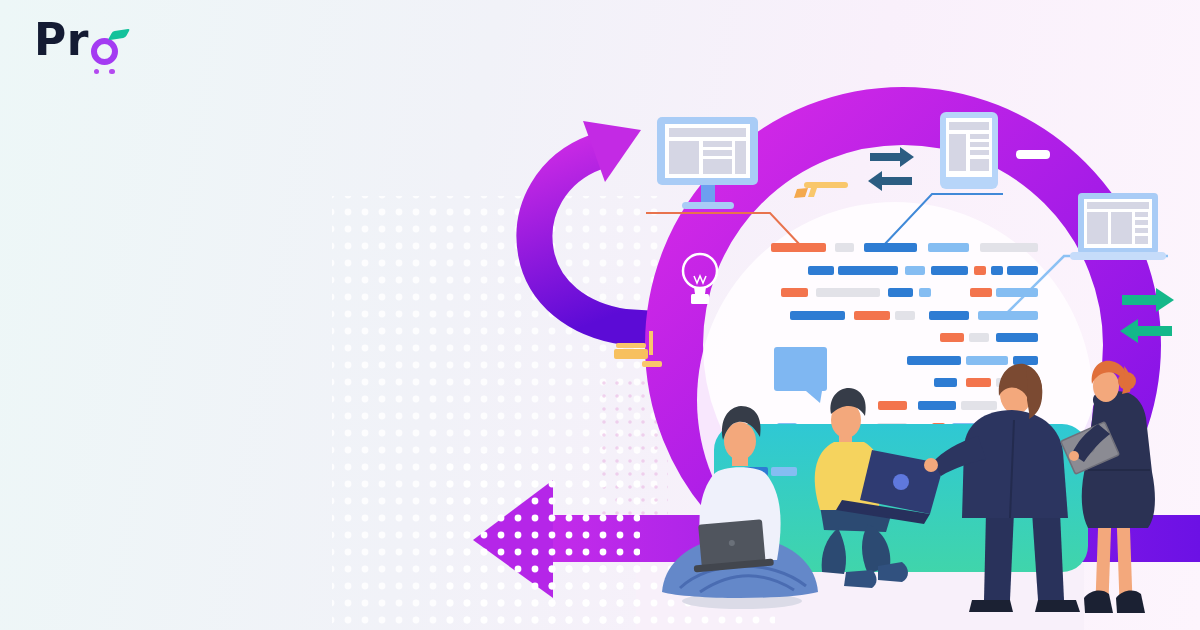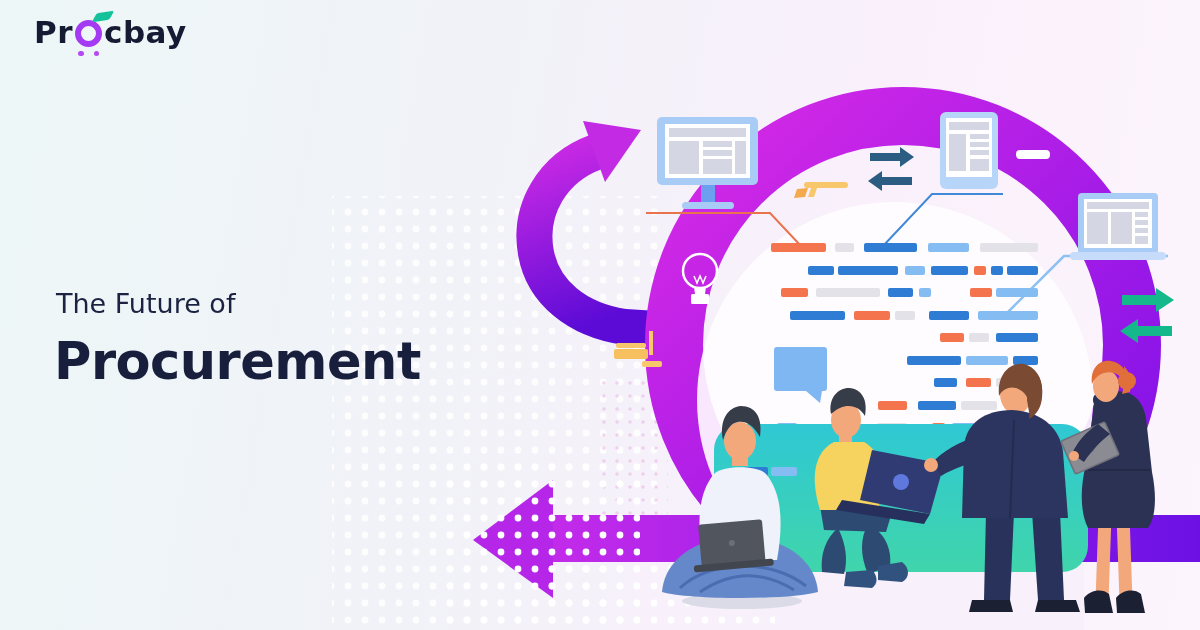--- a/index.html
+++ b/index.html
@@ -3,22 +3,22 @@
 <meta charset="utf-8">
 <style>
   html,body{margin:0;padding:0;background:#ddd;}
   .stage{
     position:relative;width:1200px;height:630px;overflow:hidden;
     background:linear-gradient(100deg,#edf7f7 0%,#f1f2f8 38%,#f9f0fb 68%,#fdf5fd 100%);
     font-family:"DejaVu Sans","Liberation Sans",sans-serif;
   }
   .stage svg{position:absolute;left:0;top:0;}
   
-  .logo{position:absolute;left:34px;top:14px;font-size:31px;font-weight:800;
-        color:#141b33;letter-spacing:.5px;display:flex;align-items:flex-start;}
+  .logo{position:absolute;left:34px;top:14px;font-size:44px;font-weight:800;
+        color:#141b33;letter-spacing:.5px;display:flex;align-items:flex-end;}
   .cart-o{position:relative;display:inline-block;width:27px;height:27px;margin:6px 2px 0 2px;}
   .cart-o .ring{position:absolute;left:0;top:0;width:27px;height:27px;box-sizing:border-box;
         border:6.5px solid #a43bf2;border-radius:50%;}
   .cart-o .accent{position:absolute;width:16px;height:9px;top:-8px;right:-9px;
         background:#13c29b;transform:skewX(-35deg) rotate(-10deg);border-radius:2px;}
   .cart-o .wheel{position:absolute;width:5.5px;height:5.5px;border-radius:50%;background:#b44af0;bottom:-9px;}
   .cart-o .wheel.w1{left:3px}.cart-o .wheel.w2{right:3px}
   
   .kicker{position:absolute;left:56px;top:288px;font-size:27px;font-weight:500;color:#1c2342;}
   .title{position:absolute;left:54px;top:328px;font-size:51px;font-weight:800;
@@ -285,21 +285,18 @@
 </svg>
 
 <div class="logo">
   <span>Pr</span>
   <span class="cart-o">
     <span class="ring"></span>
     <span class="accent"></span>
     <span class="wheel w1"></span>
     <span class="wheel w2"></span>
   </span>
-  <span>cbay</span>
 </div>
 
-<div class="kicker">The Future of</div>
 <div class="title">
-  <div>Procurement</div>
 </div>
 
 </div>
 
 </body></html>

